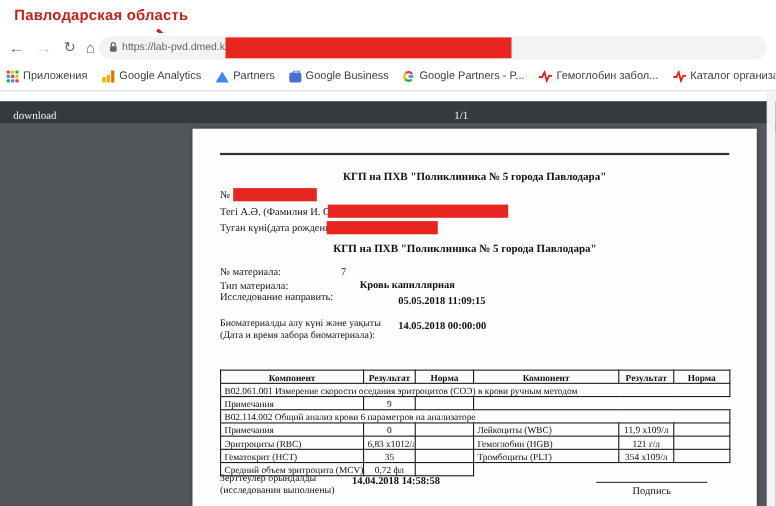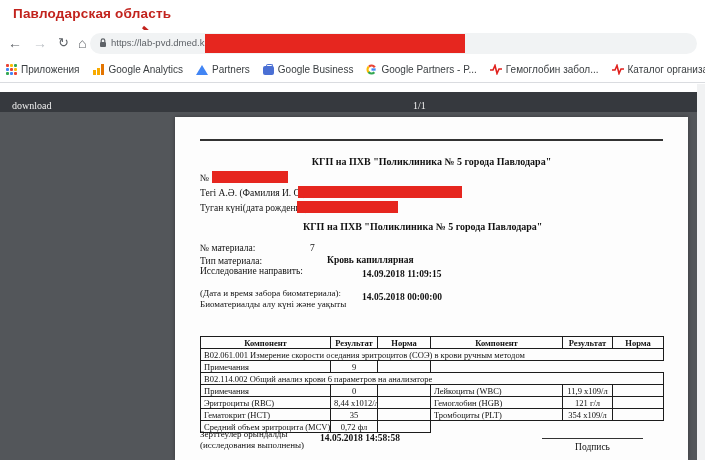--- a/index.html
+++ b/index.html
@@ -198,25 +198,25 @@
 
     <span class="abs fld" id="fld-direction">Исследование направить:</span>
     <span class="abs" id="fld-direction-value">КГП на ПХВ "Поликлиника № 5 города Павлодара"</span>
 
     <span class="abs fld" id="fld-matno">№ материала:</span>
     <span class="abs fld" id="fld-matno-value">7</span>
 
     <span class="abs fld" id="fld-mattype">Тип материала:</span>
     <span class="abs fld" id="fld-mattype-value">Кровь капиллярная</span>
 
-    <span class="abs" id="fld-reg-value">14.09.2018 11:09:15</span>
+    <span class="abs" id="fld-reg-value">05.05.2018 11:09:15</span>
 
     <div class="abs fld2" id="fld-bio">
+      <div>Биоматериалды алу күні және уақыты</div>
       <div>(Дата и время забора биоматериала):</div>
-      <div>Биоматериалды алу күні және уақыты</div>
     </div>
     <span class="abs" id="fld-bio-value">14.05.2018 00:00:00</span>
 
     <table id="result-table">
       <colgroup>
         <col style="width:130px">
           <col style="width:47px">
           <col style="width:53px">
         <col style="width:132px">
           <col style="width:50px">
@@ -246,21 +246,21 @@
       <tr>
         <td>Примечания</td>
         <td class="ctr">0</td>
         <td></td>
         <td>Лейкоциты (WBC)</td>
         <td class="ctr">11,9 x109/л</td>
         <td></td>
       </tr>
       <tr>
         <td>Эритроциты (RBC)</td>
-        <td class="ctr">8,44 x1012/л</td>
+        <td class="ctr">6,83 x1012/л</td>
         <td></td>
         <td>Гемоглобин (HGB)</td>
         <td class="ctr">121 г/л</td>
         <td></td>
       </tr>
       <tr>
         <td>Гематокрит (HCT)</td>
         <td class="ctr">35</td>
         <td></td>
         <td>Тромбоциты (PLT)</td>
@@ -273,19 +273,19 @@
         <td></td>
         <td colspan="3" class="cell-empty"></td>
       </tr>
     </tbody>
       </table>
 
     <div class="abs fld2" id="fld-done">
       <div>Зерттеулер орындалды</div>
       <div>(исследования выполнены)</div>
     </div>
-    <span class="abs" id="fld-done-value">14.05.2018 14:58:58</span>
+    <span class="abs" id="fld-done-value">14.04.2018 14:58:58</span>
     <div class="abs" id="sig-line"></div>
     <div class="abs" id="sig-label">Подпись</div>
   </div>
 </div>
 
 <div class="abs" id="scrollbar"></div>
 
 </body></html>

